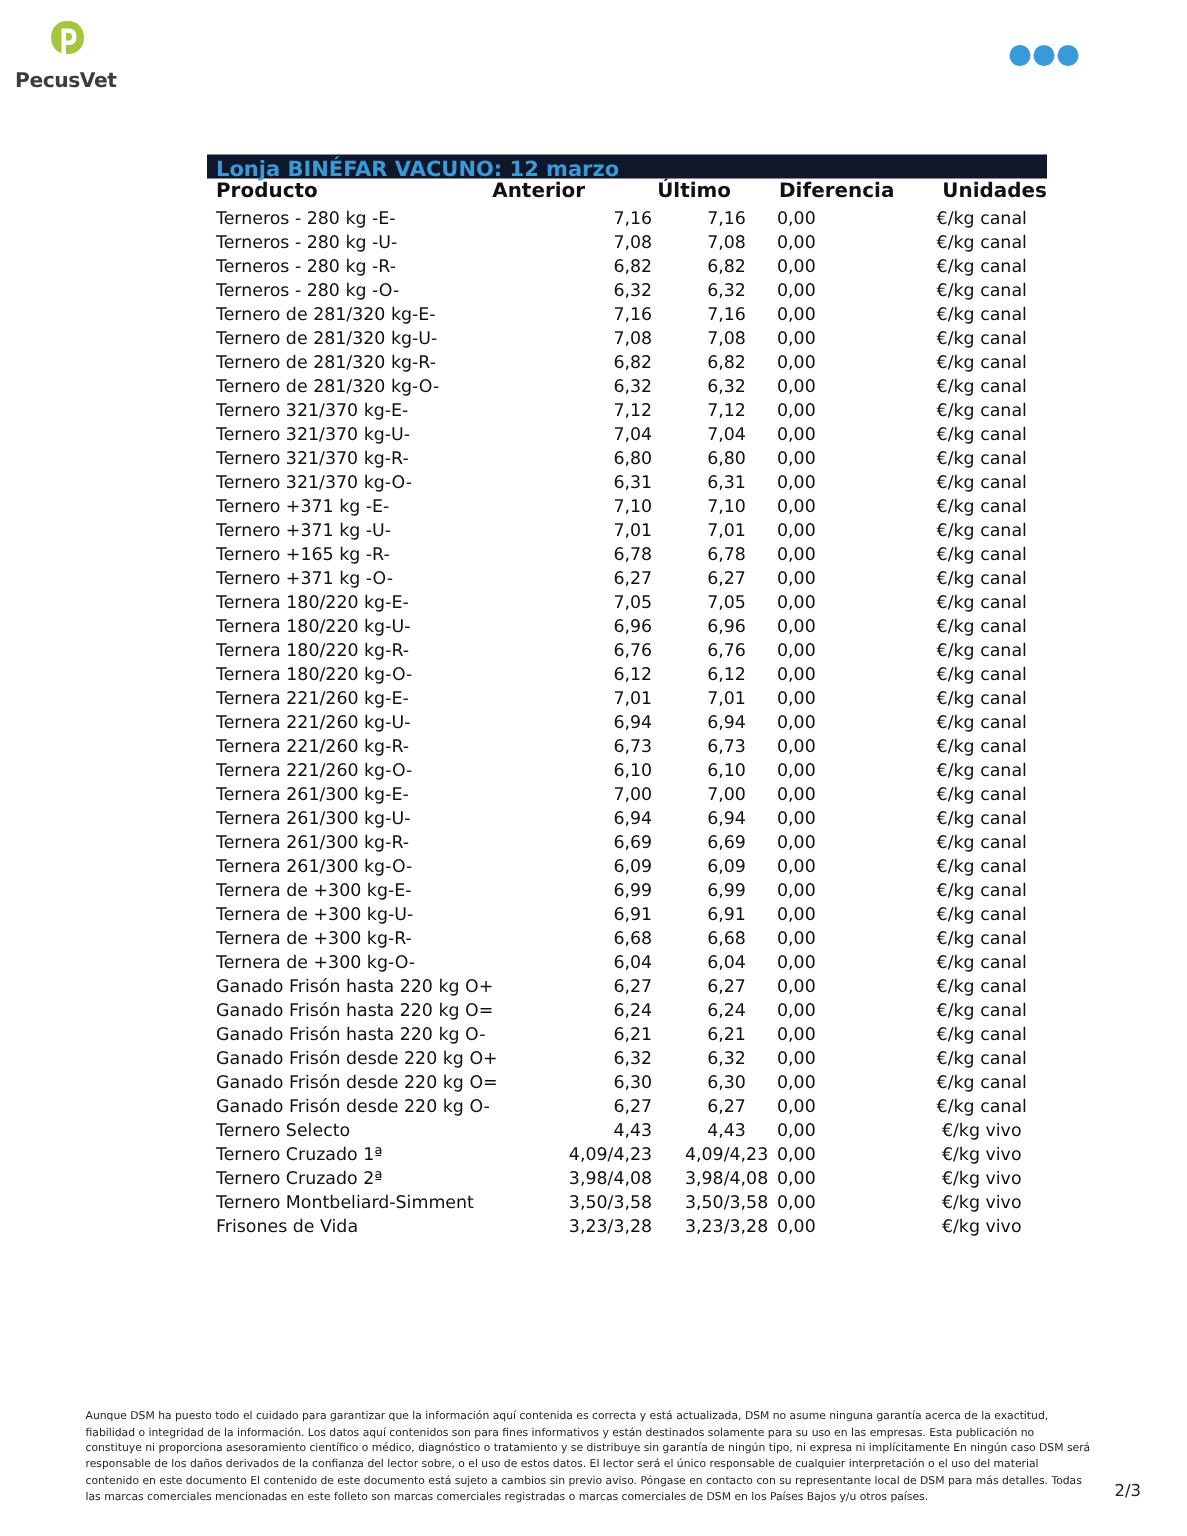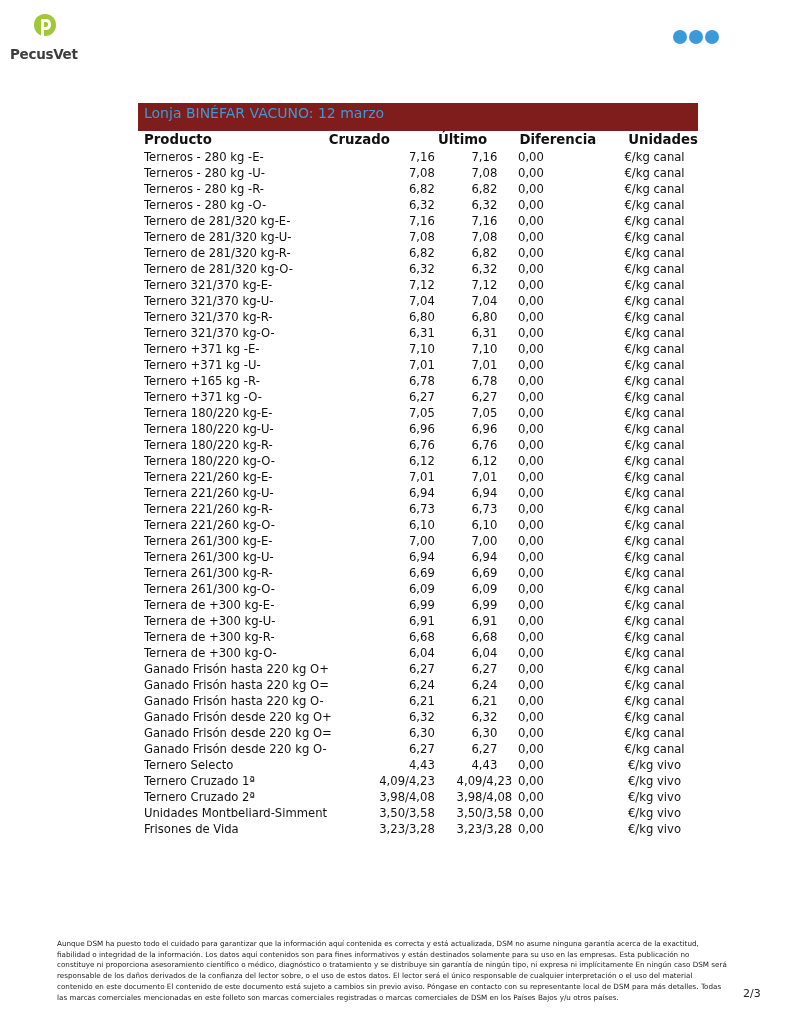--- a/index.html
+++ b/index.html
@@ -2,21 +2,21 @@
 <html><head>
 <meta charset="utf-8">
 <style>
   html, body { margin: 0; padding: 0; background: #ffffff; }
   body { width: 791px; height: 1024px; position: relative; overflow: hidden; font-family: "DejaVu Sans", sans-serif; color: #111; }
   .logo { position: absolute; left: 8px; top: 14px; width: 80px; height: 52px; }
   .logo-mark { position: absolute; left: 26px; top: 0; width: 22px; height: 26px; }
   .logo-text { position: absolute; left: 2px; top: 32px; font-family: "DejaVu Sans", sans-serif; font-weight: bold; font-size: 13.5px; color: #3d3d3d; letter-spacing: -0.3px; }
   .dots { position: absolute; left: 672px; top: 27px; width: 50px; height: 20px; }
   .table-wrap { position: absolute; left: 138px; top: 103px; width: 560px; }
-  .title-bar { height: 28px; background: #7f1d1d; font-weight: normal; font-size: 14px; color: #3a9ad9; line-height: 20px; padding-left: 6px; }
+  .title-bar { height: 16px; background: #0f172a; font-weight: bold; font-size: 14px; color: #3a9ad9; line-height: 20px; padding-left: 6px; }
   .row { display: flex; height: 16px; line-height: 16px; font-size: 11.6px; color: #111; }
   .hdr { height: 18px; line-height: 18px; font-weight: bold; font-size: 13.3px; gap: 32px; }
   .c-prod { width: 210px; padding-left: 6px; white-space: nowrap; }
   .c-ant { width: 84px; text-align: right; }
   .c-ult { width: 84px; text-align: center; padding-left: 16px; box-sizing: border-box; }
   .c-dif { width: 94px; text-align: left; }
   .c-uni { width: 88px; text-align: center; }
   .hdr .c-ult { text-align: center; }
   .disclaimer { position: absolute; left: 57px; top: 939px; width: 670px; font-size: 7.2px; line-height: 10.7px; color: #222; }
   .page-num { position: absolute; left: 743px; top: 987px; font-size: 11px; color: #222; }
@@ -35,21 +35,21 @@
 <svg class="dots" viewBox="0 0 50 20">
   <circle cx="8" cy="10" r="7" fill="#3a9ad9"></circle>
   <circle cx="24" cy="10" r="7" fill="#3a9ad9"></circle>
   <circle cx="40" cy="10" r="7" fill="#3a9ad9"></circle>
 </svg>
 
 <div class="table-wrap">
   <div class="title-bar">Lonja BINÉFAR VACUNO: 12 marzo</div>
   <div class="row hdr">
     <div class="c-prod">Producto</div>
-    <div class="c-ant">Cruzado</div>
+    <div class="c-ant">Anterior</div>
     <div class="c-ult">Último</div>
     <div class="c-dif">Diferencia</div>
     <div class="c-uni">Unidades</div>
   </div>
   <div id="rows">
       <div class="row">
         <div class="c-prod">Terneros - 280 kg -E-</div>
         <div class="c-ant">7,16</div>
         <div class="c-ult">7,16</div>
         <div class="c-dif">0,00</div>
@@ -329,21 +329,21 @@
         <div class="c-uni">€/kg vivo</div>
       </div>
       <div class="row">
         <div class="c-prod">Ternero Cruzado 2ª</div>
         <div class="c-ant">3,98/4,08</div>
         <div class="c-ult">3,98/4,08</div>
         <div class="c-dif">0,00</div>
         <div class="c-uni">€/kg vivo</div>
       </div>
       <div class="row">
-        <div class="c-prod">Unidades Montbeliard-Simment</div>
+        <div class="c-prod">Ternero Montbeliard-Simment</div>
         <div class="c-ant">3,50/3,58</div>
         <div class="c-ult">3,50/3,58</div>
         <div class="c-dif">0,00</div>
         <div class="c-uni">€/kg vivo</div>
       </div>
       <div class="row">
         <div class="c-prod">Frisones de Vida</div>
         <div class="c-ant">3,23/3,28</div>
         <div class="c-ult">3,23/3,28</div>
         <div class="c-dif">0,00</div>

